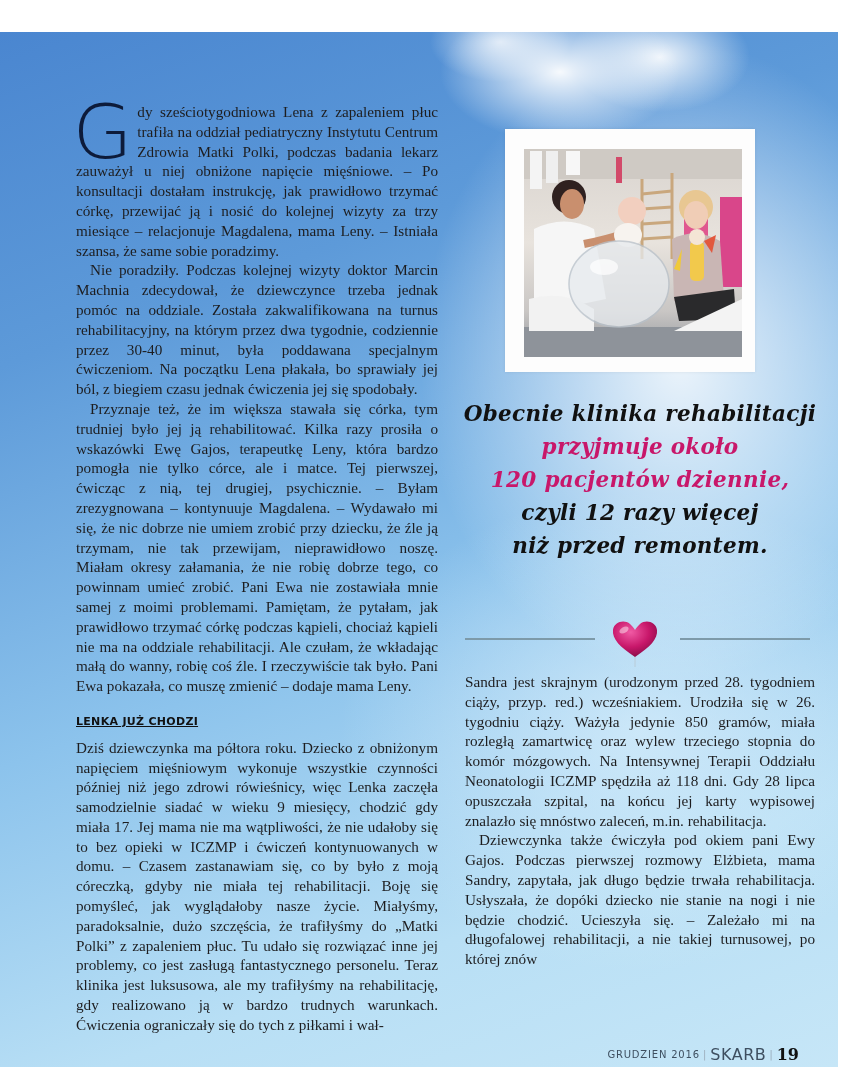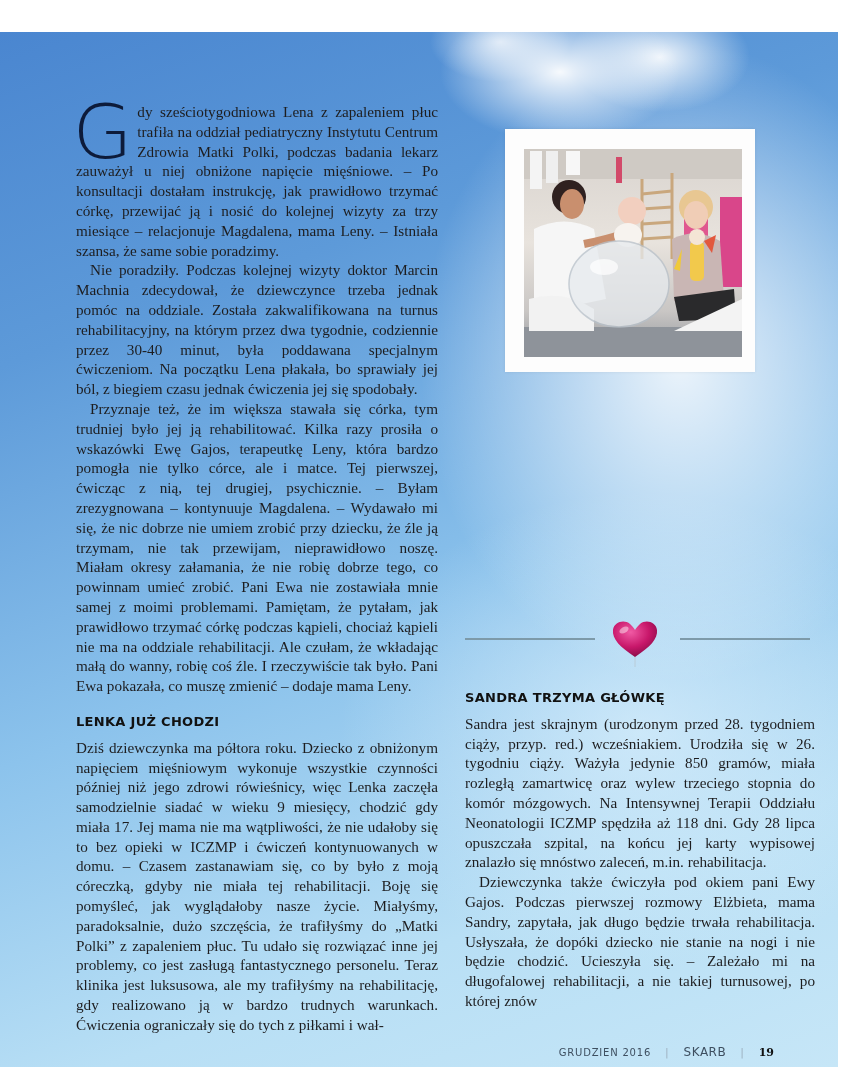--- a/index.html
+++ b/index.html
@@ -25,21 +25,21 @@
   .col-right { left:465px; top:640px; width:350px; }
   .col p { margin:0; text-indent:14px; }
   .col p.noindent { text-indent:0; }
   .dropcap {
     float:left; font-family:"DejaVu Sans", sans-serif; font-weight:200;
     font-size:74px; line-height:56px; margin:2px 6px 0 -2px; color:#0d1b3a;
     -webkit-text-stroke:0; transform:scaleX(1.05); font-stretch:condensed;
   }
   .subhead {
     font-family:"DejaVu Sans", "Liberation Sans", sans-serif; font-weight:bold;
-    font-size:13px; letter-spacing:0.3px; color:#111; margin:16px 0 6px 0; text-indent:0 !important;
+    font-size:11px; letter-spacing:0.3px; color:#111; margin:16px 0 6px 0; text-indent:0 !important;text-decoration:underline;
   }
 
   .photo-frame {
     position:absolute; left:505px; top:97px; width:250px; height:243px; background:#fdfdfd;
     box-shadow:0 0 3px rgba(0,0,0,0.08);
   }
   .photo {
     position:absolute; left:19px; top:20px; width:218px; height:208px; overflow:hidden;
     background:linear-gradient(180deg,#d9d4cf 0%,#e8e3dd 45%,#c9c6c4 78%,#8f949b 100%);
   }
@@ -52,26 +52,26 @@
   }
   .quote .pink { color:#c8176a; }
 
   .divider { position:absolute; left:465px; top:575px; width:345px; height:60px; }
   .divider .line { position:absolute; top:31px; height:2px; background:#7d9aa9; }
   .divider .line.l { left:0; width:130px; }
   .divider .line.r { left:215px; width:130px; }
   .divider .heart { position:absolute; left:145px; top:10px; width:50px; height:50px; }
 
   .footer {
-    position:absolute; right:64px; top:1013px; font-family:"DejaVu Sans", sans-serif;
-    font-size:10px; color:#3e4f60; letter-spacing:0.8px; display:flex; align-items:center; gap:14px;
+    position:absolute; right:39px; top:1013px; font-family:"DejaVu Sans", sans-serif;
+    font-size:10px; color:#3e4f60; letter-spacing:0.8px; display:flex; align-items:center; gap:3px;
   }
   .footer .sep { color:#9fb3c2; font-size:11px; }
-  .footer .skarb { font-size:12px; letter-spacing:0.5px; }
-  .footer .pageno { font-family:"DejaVu Serif", serif; font-weight:bold; font-size:11px; color:#111; letter-spacing:0;text-align:right; }
+  .footer .skarb { font-size:16px; letter-spacing:0.5px; }
+  .footer .pageno { font-family:"DejaVu Serif", serif; font-weight:bold; font-size:16px; color:#111; letter-spacing:0;text-align:right; }
 </style>
 </head>
 <body>
 
 <div class="page">
 
   <div class="col col-left">
     <p class="noindent"><span class="dropcap">G</span><span>dy sześciotygodniowa Lena z zapaleniem płuc trafiła na oddział pediatryczny Instytutu Centrum Zdrowia Matki Polki, podczas badania lekarz zauważył u niej obniżone napięcie mięśniowe. – Po konsultacji dostałam instrukcję, jak prawidłowo trzymać córkę, przewijać ją i nosić do kolejnej wizyty za trzy miesiące – relacjonuje Magdalena, mama Leny. – Istniała szansa, że same sobie poradzimy.</span></p>
     <p>Nie poradziły. Podczas kolejnej wizyty doktor Marcin Machnia zdecydował, że dziewczynce trzeba jednak pomóc na oddziale. Została zakwalifikowana na turnus rehabilitacyjny, na którym przez dwa tygodnie, codziennie przez 30-40 minut, była poddawana specjalnym ćwiczeniom. Na początku Lena płakała, bo sprawiały jej ból, z biegiem czasu jednak ćwiczenia jej się spodobały.</p>
     <p>Przyznaje też, że im większa stawała się córka, tym trudniej było jej ją rehabilitować. Kilka razy prosiła o wskazówki Ewę Gajos, terapeutkę Leny, która bardzo pomogła nie tylko córce, ale i matce. Tej pierwszej, ćwicząc z nią, tej drugiej, psychicznie. – Byłam zrezygnowana – kontynuuje Magdalena. – Wydawało mi się, że nic dobrze nie umiem zrobić przy dziecku, że źle ją trzymam, nie tak przewijam, nieprawidłowo noszę. Miałam okresy załamania, że nie robię dobrze tego, co powinnam umieć zrobić. Pani Ewa nie zostawiała mnie samej z moimi problemami. Pamiętam, że pytałam, jak prawidłowo trzymać córkę podczas kąpieli, chociaż kąpieli nie ma na oddziale rehabilitacji. Ale czułam, że wkładając małą do wanny, robię coś źle. I rzeczywiście tak było. Pani Ewa pokazała, co muszę zmienić – dodaje mama Leny.</p>
@@ -123,40 +123,46 @@
         <rect x="166" y="92" width="14" height="40" rx="5" fill="#f2c94c"></rect>
         <circle cx="173" cy="88" r="8" fill="#f4e5d5"></circle>
         <path d="M180 92 L192 86 L188 104 Z" fill="#e2583e"></path>
         <path d="M158 100 L150 120 L156 122 Z" fill="#f0c93a"></path>
 
         <path d="M150 182 L218 150 L218 182 Z" fill="#f3f3f3"></path>
       </svg>
     </div>
   </div>
 
+  <div class="quote">
+    <div>Obecnie klinika rehabilitacji</div>
+    <div class="pink">przyjmuje około</div>
+    <div class="pink">120 pacjentów dziennie,</div>
+    <div>czyli 12 razy więcej</div>
+    <div>niż przed remontem.</div>
+  </div>
 
   <div class="divider">
     <div class="line l"></div>
     <svg class="heart" viewBox="0 0 50 50">
       <defs>
         <radialGradient id="hg" cx="40%" cy="30%" r="70%">
           <stop offset="0%" stop-color="#f05aa4"></stop>
           <stop offset="60%" stop-color="#c8176a"></stop>
           <stop offset="100%" stop-color="#8d0d4a"></stop>
         </radialGradient>
       </defs>
       <path d="M25 40 C10 30 2 22 3 13 C4 5 14 2 20 7 C22 9 24 11 25 13 C26 11 28 9 30 7 C36 2 46 5 47 13 C48 22 40 30 25 40 Z" fill="url(#hg)"></path>
       <ellipse cx="14" cy="13" rx="5" ry="3" fill="#ffffff" opacity="0.45" transform="rotate(-30 14 13)"></ellipse>
       <line x1="25" y1="40" x2="25" y2="50" stroke="#b7c6d0" stroke-width="0.8"></line>
     </svg>
     <div class="line r"></div>
   </div>
 
   <div class="col col-right">
-    <div class="subhead">SANDRA TRZYMA GŁÓWKĘ</div>
     <p class="noindent">Sandra jest skrajnym (urodzonym przed 28. tygodniem ciąży, przyp. red.) wcześniakiem. Urodziła się w 26. tygodniu ciąży. Ważyła jedynie 850 gramów, miała rozległą zamartwicę oraz wylew trzeciego stopnia do komór mózgowych. Na Intensywnej Terapii Oddziału Neonatologii ICZMP spędziła aż 118 dni. Gdy 28 lipca opuszczała szpital, na końcu jej karty wypisowej znalazło się mnóstwo zaleceń, m.in. rehabilitacja.</p>
     <p><span>Dziewczynka także ćwiczyła pod okiem pani Ewy Gajos. Podczas pierwszej rozmowy Elżbieta, mama Sandry, zapytała, jak długo będzie trwała rehabilitacja. Usłyszała, że dopóki dziecko nie stanie na nogi i nie będzie chodzić. Ucieszyła się. – Zależało mi na długofalowej rehabilitacji, a nie takiej turnusowej, po której znów</span> </p>
   </div>
 
   <div class="footer">
     <span>GRUDZIEN 2016</span>
     <span class="sep">|</span>
     <span class="skarb">SKARB</span>
     <span class="sep">|</span>
     <span class="pageno">19</span>

